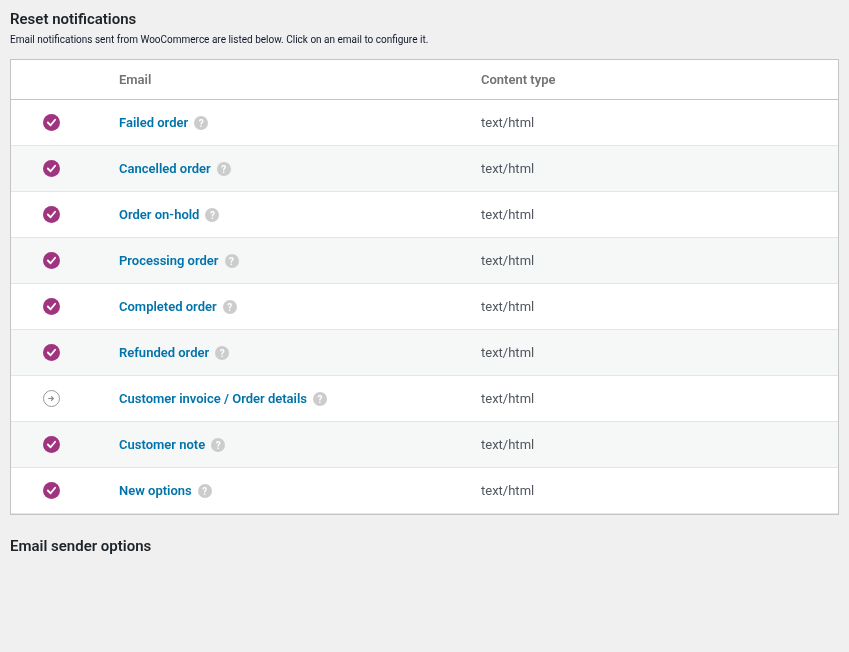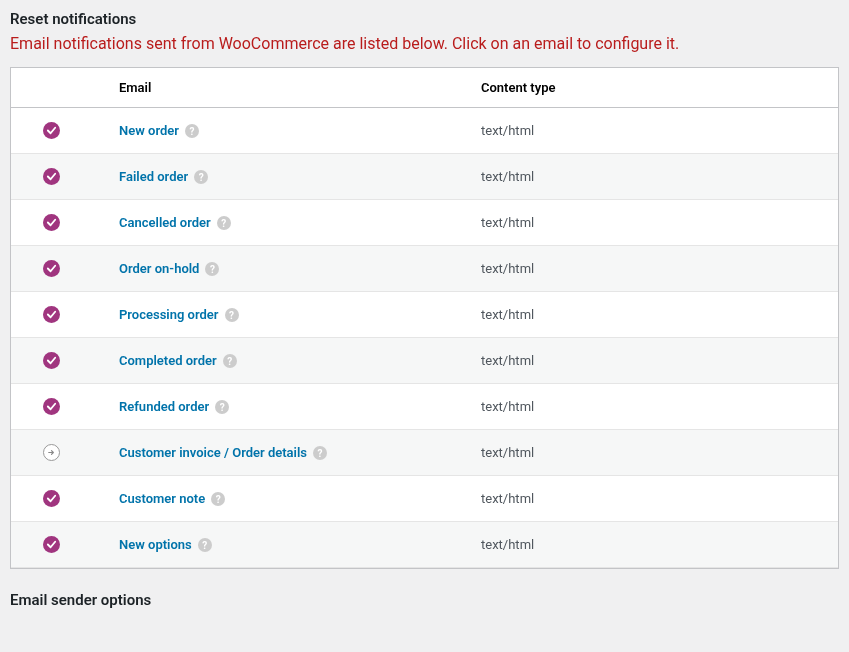--- a/index.html
+++ b/index.html
@@ -10,37 +10,37 @@
       font-size: 13px;
       padding: 10px;
     }
     h2 {
       font-size: 15px;
       font-weight: 600;
       color: #1d2327;
       margin-bottom: 6px;
     }
     .description {
-      font-size: 16px;
-      color: #b91c1c;
+      font-size: 10px;
+      color: #0f172a;
       margin-bottom: 14px;
     }
     .table-wrap {
       background: #fff;
       border: 1px solid #c3c4c7;
     }
     table {
       width: 100%;
       border-collapse: collapse;
     }
     thead th {
       text-align: left;
       font-size: 13px;
       font-weight: 600;
-      color: #000000;
+      color: #737373;
       padding: 12px 10px;
       border-bottom: 1px solid #c3c4c7;
     }
     th.col-status { width: 80px; }
     th.col-email { width: 380px; padding-left: 28px; }
     th.col-content { }
     tbody tr {
       border-bottom: 1px solid #e5e5e5;
     }
     tbody tr:nth-child(even) {
@@ -107,29 +107,20 @@
         <th class="col-content">Content type</th>
       </tr>
     </thead>
     <tbody id="email-rows">
         <tr>
           <td class="cell-status"><span class="status-icon enabled">
               <svg width="11" height="11" viewBox="0 0 12 12">
                 <path d="M2 6 L5 9 L10 3" stroke="#fff" stroke-width="2" fill="none" stroke-linecap="round" stroke-linejoin="round"></path>
               </svg>
             </span></td>
-          <td class="cell-email"><a href="#" class="email-link">New order</a><span class="help-icon">?</span></td>
-          <td>text/html</td>
-        </tr>
-        <tr>
-          <td class="cell-status"><span class="status-icon enabled">
-              <svg width="11" height="11" viewBox="0 0 12 12">
-                <path d="M2 6 L5 9 L10 3" stroke="#fff" stroke-width="2" fill="none" stroke-linecap="round" stroke-linejoin="round"></path>
-              </svg>
-            </span></td>
           <td class="cell-email"><a href="#" class="email-link">Failed order</a><span class="help-icon">?</span></td>
           <td>text/html</td>
         </tr>
         <tr>
           <td class="cell-status"><span class="status-icon enabled">
               <svg width="11" height="11" viewBox="0 0 12 12">
                 <path d="M2 6 L5 9 L10 3" stroke="#fff" stroke-width="2" fill="none" stroke-linecap="round" stroke-linejoin="round"></path>
               </svg>
             </span></td>
           <td class="cell-email"><a href="#" class="email-link">Cancelled order</a><span class="help-icon">?</span></td>

